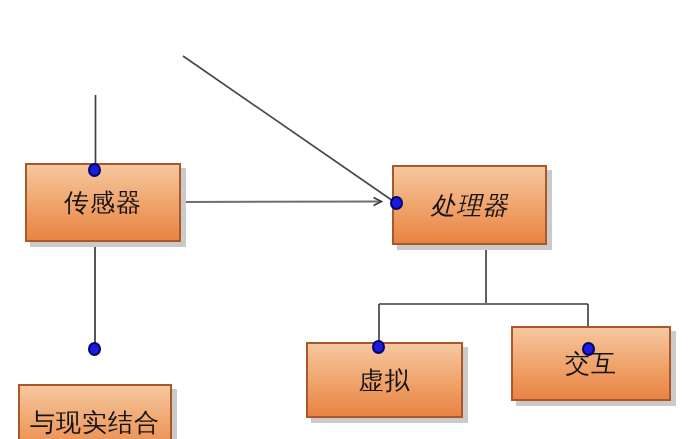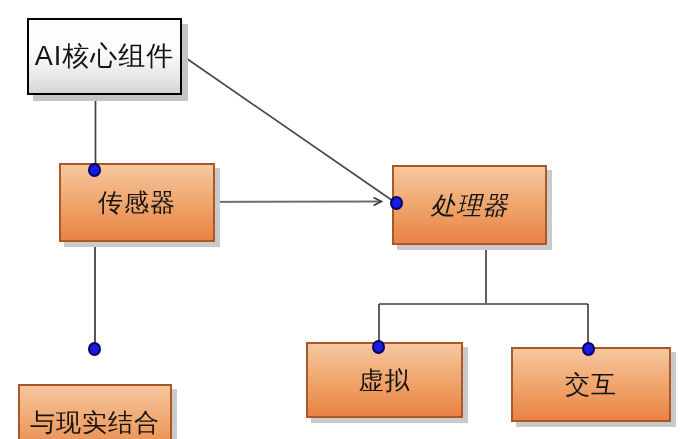--- a/index.html
+++ b/index.html
@@ -40,25 +40,25 @@
     box-shadow: 6px 6px 0 #c4c4c4;
     font-size: 27px;
   }
   .node-item {
     background: linear-gradient(180deg, #f6c79f 0%, #efa express 55%, #e98344 100%);
     background: linear-gradient(180deg, #f6c79f 0%, #efa269 55%, #e98344 100%);
     border: 2px solid #aa5829;
     box-shadow: 5px 5px 0 #cacaca;
     font-size: 25px;
   }
-  .node-sensor    { left: 25px;  top: 163px; width: 156px; height: 79px; margin-left: 34px; }
+  .node-sensor    { left: 25px;  top: 163px; width: 156px; height: 79px; }
   .node-processor { left: 392px; top: 165px; width: 155px; height: 80px; font-style: italic; }
   .node-reality   { left: 18px;  top: 343px; width: 154px; height: 77px; margin-top: 41px; }
   .node-virtual   { left: 306px; top: 342px; width: 157px; height: 76px; }
-  .node-interaction { left: 511px; top: 347px; width: 160px; height: 75px; }
+  .node-interaction { left: 511px; top: 326px; width: 160px; height: 75px; }
   .node-label {
     white-space: nowrap;
     line-height: 1;
     letter-spacing: 1px;
   }
   .dot {
     position: absolute;
     z-index: 3;
     width: 13px;
     height: 14px;
@@ -87,23 +87,20 @@
     <path d="M95.5,95 L95.5,170" stroke="#404040" stroke-width="1.7" fill="none"></path>
     <path d="M183,56 L393,201" stroke="#474747" stroke-width="1.6" fill="none"></path>
     <path d="M181,202 L381,201.5" stroke="#6e6e6e" stroke-width="2" fill="none" marker-end="url(#open-arrow)"></path>
     <path d="M95,241 L95,349" stroke="#555555" stroke-width="2" fill="none"></path>
     <path d="M486,244 L486,304" stroke="#383838" stroke-width="1.6" fill="none"></path>
     <path d="M379,304 L588,304" stroke="#6e6e6e" stroke-width="2" fill="none"></path>
     <path d="M379,304 L379,347" stroke="#383838" stroke-width="1.6" fill="none"></path>
     <path d="M588,304 L588,349" stroke="#383838" stroke-width="1.6" fill="none"></path>
   </svg>
 
-  <div class="node node-root">
-    <span class="node-label">AI核心组件</span>
-  </div>
 
   <div class="node node-item node-sensor">
     <span class="node-label">传感器</span>
   </div>
 
   <div class="node node-item node-processor">
     <span class="node-label">处理器</span>
   </div>
 
   <div class="node node-item node-reality">

